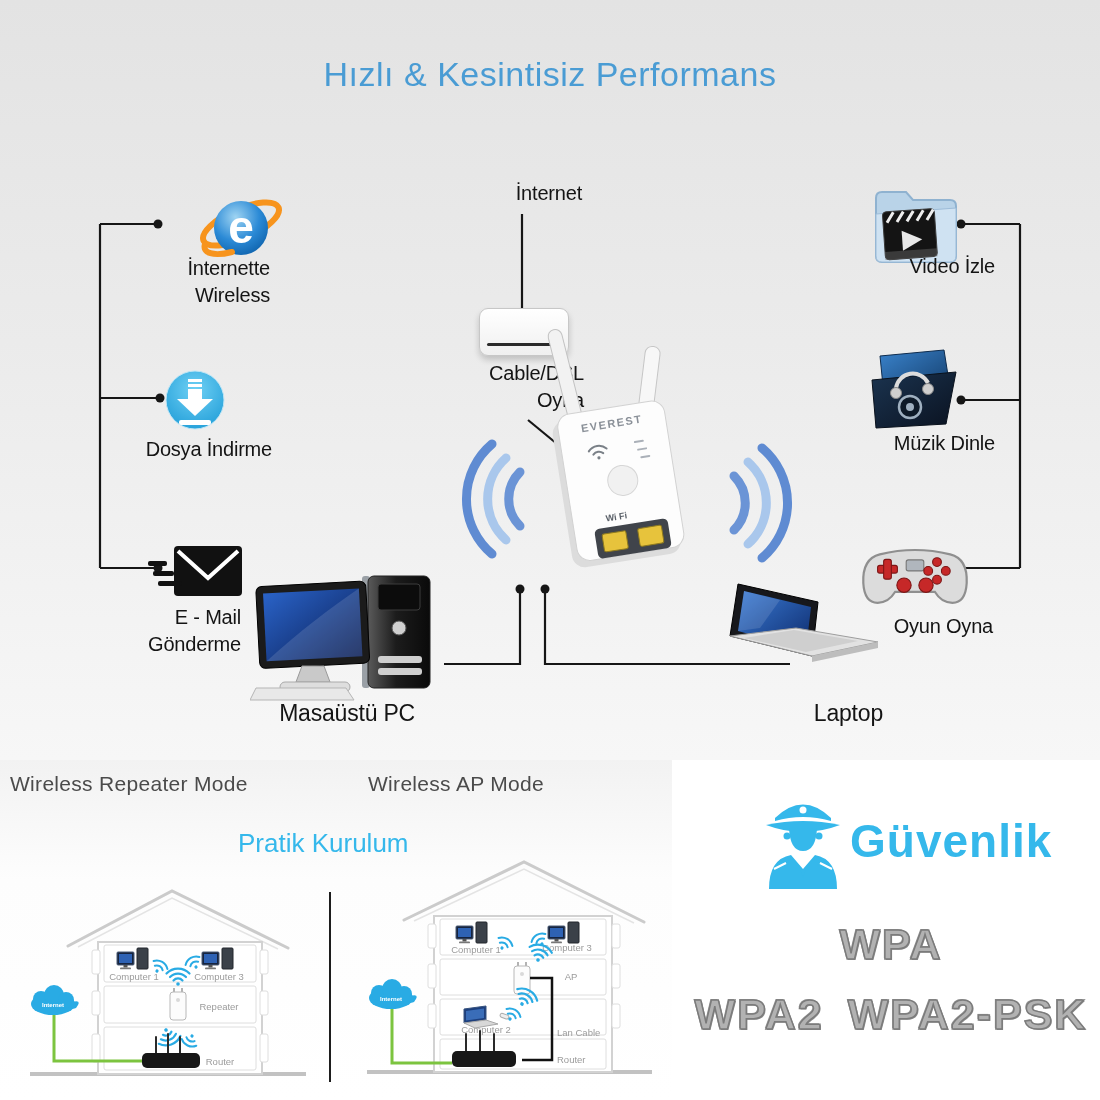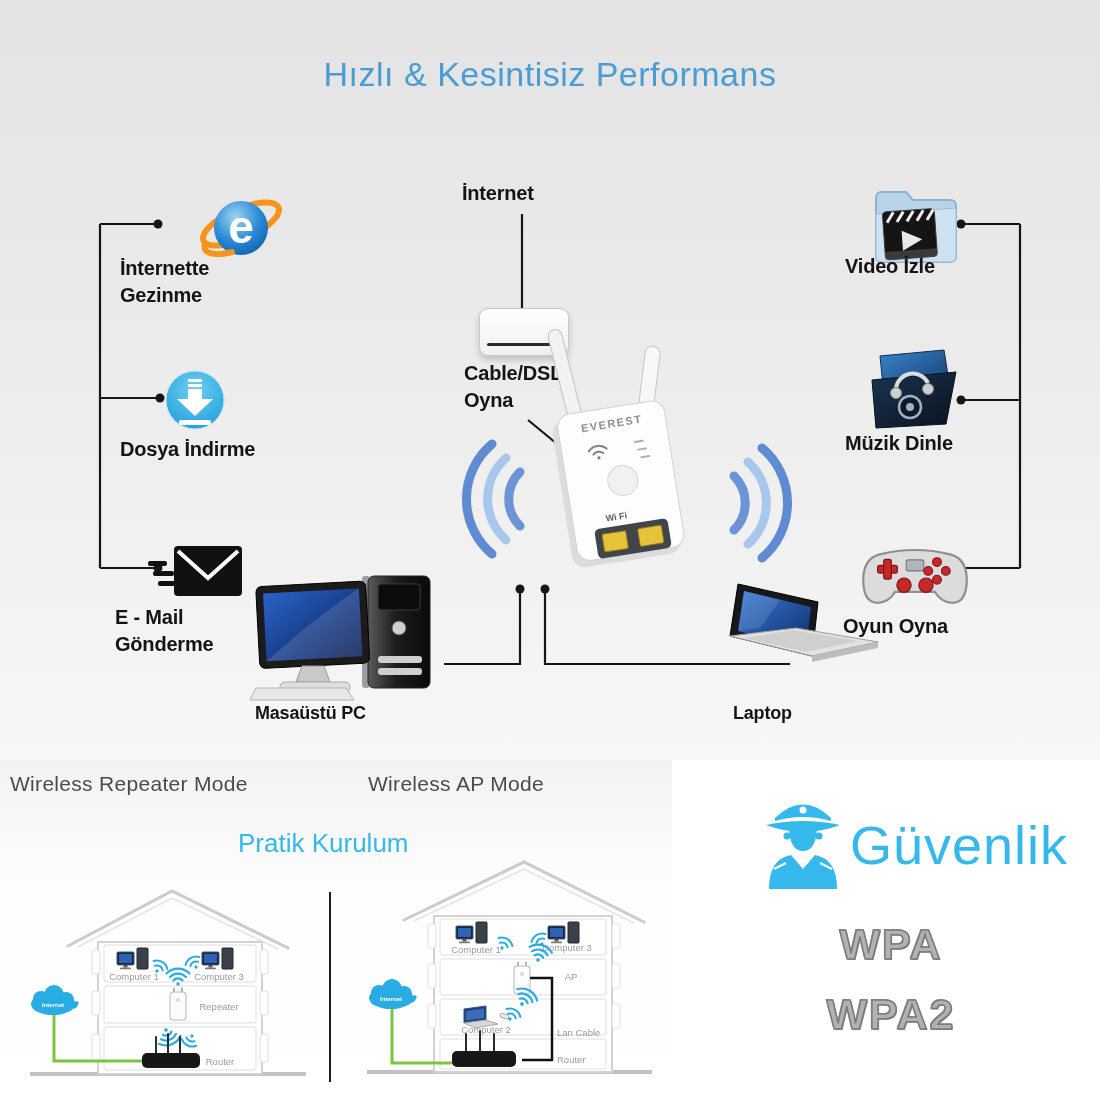--- a/index.html
+++ b/index.html
@@ -5,40 +5,40 @@
   *{margin:0;padding:0;box-sizing:border-box}
   html,body{width:1100px;height:1100px;font-family:"Liberation Sans",sans-serif}
   #stage{position:relative;width:1100px;height:1100px;overflow:hidden;background:#0f172a}
   .abs{position:absolute}
 
   
   #top{position:absolute;left:0;top:0;width:1100px;height:760px;
        background:linear-gradient(180deg,#e3e3e3 0%,#ebebeb 45%,#f7f7f7 100%)}
   .title{position:absolute;left:0;top:55px;width:100%;text-align:center;
          font-size:34px;font-weight:400;color:#4a9cd4;letter-spacing:.5px}
-  .lbl{position:absolute;font-weight:700;color:#141414;text-align:left;
+  .lbl{position:absolute;font-weight:400;color:#141414;text-align:right;
        font-size:20px;letter-spacing:-.2px;line-height:27px}
-  .lbl.big{font-size:18px}
+  .lbl.big{font-size:23px}
 
   
   .modem{position:absolute;left:479px;top:308px;width:90px;height:48px;border-radius:9px;
          background:linear-gradient(180deg,#ffffff,#f0f0f0);border:1px solid #c7c7c7;
          box-shadow:0 4px 6px rgba(0,0,0,.18)}
   .modem-slot{position:absolute;left:7px;right:7px;bottom:9px;height:3px;background:#2b2b2b;border-radius:2px}
 
   
   #bottom-left{position:absolute;left:0;top:760px;width:672px;height:340px;
                background:linear-gradient(180deg,#f2f2f2 0%,#fdfdfd 35%,#ffffff 100%)}
   #bottom-right{position:absolute;left:672px;top:760px;width:428px;height:340px;background:#ffffff}
   .mode-h{position:absolute;font-size:21px;color:#4b4b4b;letter-spacing:.3px}
   .subtitle{position:absolute;left:238px;top:68px;width:200px;text-align:left;
             font-size:26px;color:#35b8eb}
   .divider{position:absolute;left:329px;top:132px;width:2px;height:190px;background:#1d1d1d}
 
-  .guvenlik{position:absolute;left:178px;top:54px;font-size:54px;font-weight:400;
+  .guvenlik{position:absolute;left:178px;top:54px;font-size:46px;font-weight:700;
             color:#35b8eb;letter-spacing:1px}
   .wpa-row{position:absolute;left:5px;width:100%;display:flex;justify-content:center}
   .wpa-row.r1{top:160px;gap:58px}
   .wpa-row.r2{top:230px;gap:24px}
   .wpa{font-size:43px;font-weight:700;color:#b2b2b2;letter-spacing:2px;
        -webkit-text-stroke:1.5px #7b7b7b;
        text-shadow:1px 1px 0 #8b8b8b,-1px -1px 0 #9a9a9a}
 
   
   text.hlbl{font-size:9.5px;fill:#9b9b9b;font-family:"Liberation Sans",sans-serif;text-anchor:middle}
@@ -139,21 +139,21 @@
           <stop offset="0%" stop-color="#9fd4f2"></stop>
             <stop offset="55%" stop-color="#2b8ad6"></stop>
             <stop offset="100%" stop-color="#0b5ea8"></stop>
         </radialGradient>
       </defs>
       <ellipse cx="43" cy="36" rx="41" ry="15" fill="none" stroke="#f7941d" stroke-width="6" transform="rotate(-24 43 36)"></ellipse>
       <circle cx="43" cy="40" r="27" fill="url(#ieg)"></circle>
       <text x="43" y="55" class="ie-e">e</text>
       <path d="M 7,56 A 41,15 -24 0 0 34,64" stroke="#f7941d" stroke-width="6" fill="none" stroke-linecap="round"></path>
     </svg>
-    <div class="lbl" style="left:120px;top:255px;width:150px">İnternette Gezinme</div>
+    <div class="lbl" style="left:120px;top:255px;width:150px">İnternette Wireless</div>
 
     <svg class="abs" style="left:163px;top:368px" width="64" height="64" viewBox="0 0 64 64">
       <defs>
         <radialGradient id="dlg" cx="50%" cy="32%" r="80%">
           <stop offset="0%" stop-color="#6fd0f4"></stop>
             <stop offset="100%" stop-color="#1b9ad6"></stop>
         </radialGradient>
       </defs>
       <circle cx="32" cy="32" r="29" fill="url(#dlg)" stroke="#bfe6f6"></circle>
       <g fill="#ffffff">
@@ -441,16 +441,17 @@
       </g>
       <circle cx="43" cy="22" r="3.5" fill="#ffffff"></circle>
       <path d="M 14,81 L 26,75 M 60,75 L 72,81" stroke="#ffffff" stroke-width="2" fill="none"></path>
     </svg>
     <div class="guvenlik">Güvenlik</div>
     <div class="wpa-row r1">
       <span class="wpa">WPA</span>
     </div>
     <div class="wpa-row r2">
       <span class="wpa">WPA2</span>
+      <span class="wpa">WPA2-PSK</span>
     </div>
   </div>
 
 </div>
 
 </body></html>

